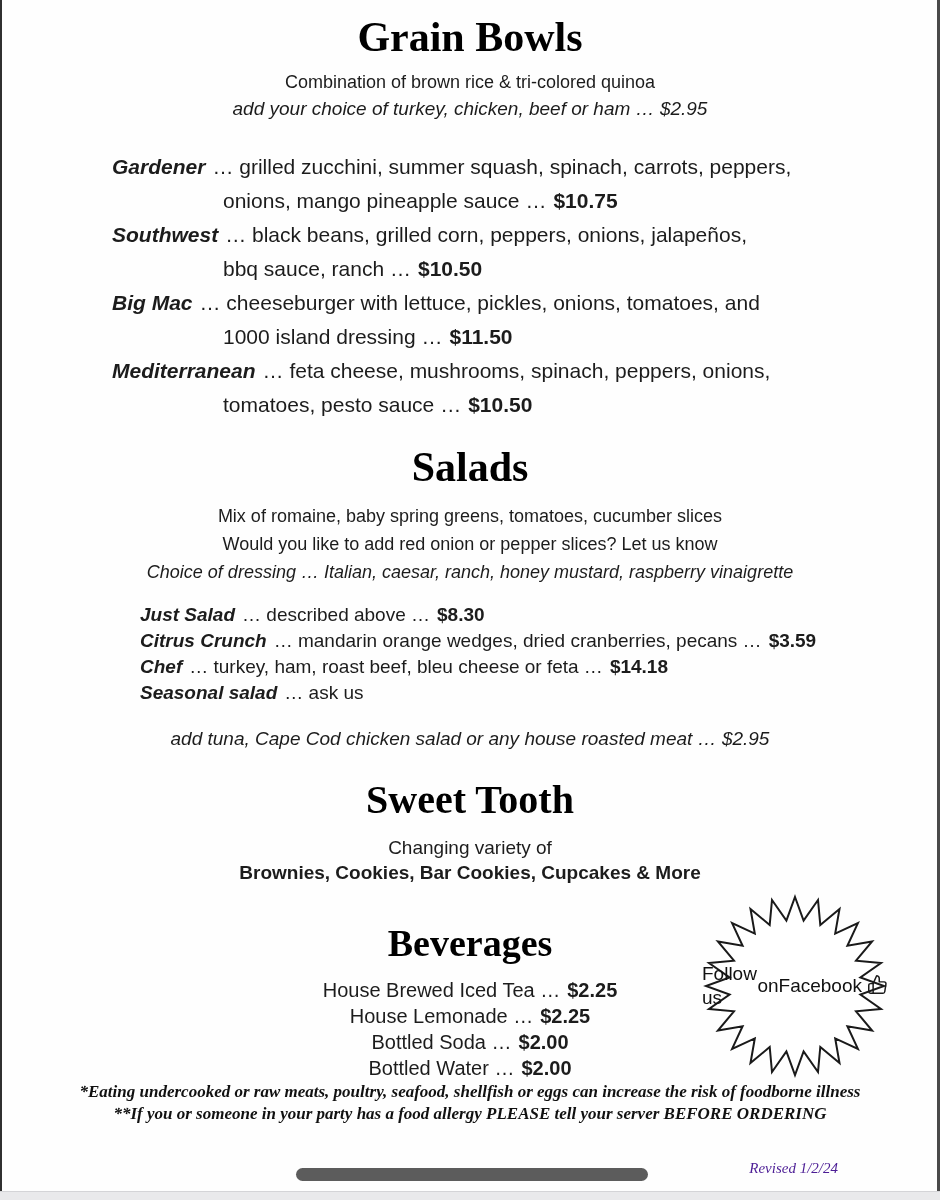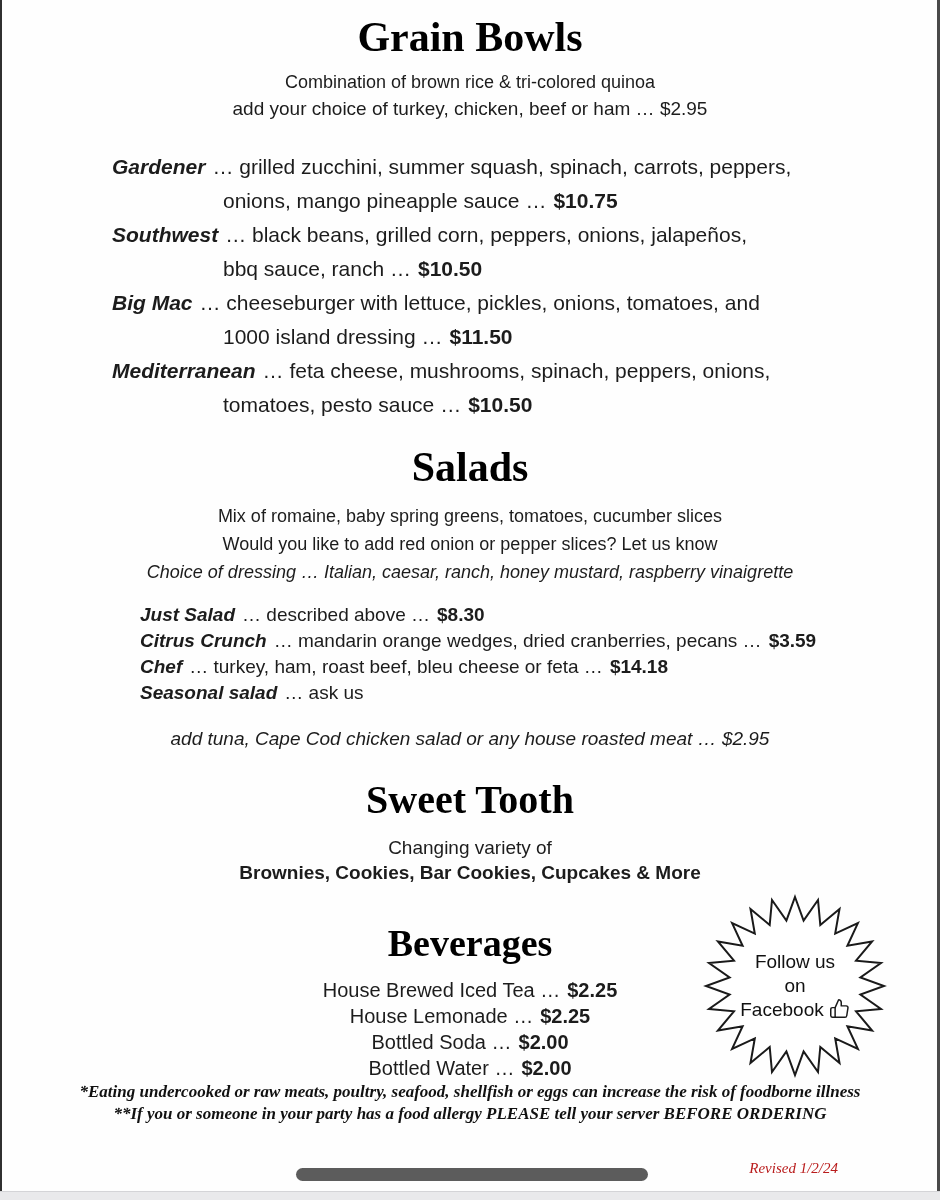--- a/index.html
+++ b/index.html
@@ -22,21 +22,21 @@
     color:#000;
     margin:0;
   }
   .t-grain{font-size:42px;line-height:46px;padding-top:14px;}
   .t-salads{font-size:42px;line-height:46px;margin-top:22px;}
   .t-sweet{font-size:40px;line-height:44px;margin-top:28px;}
   .t-bev{font-size:38px;line-height:42px;margin-top:36px;}
 
   .center{text-align:center;}
   .subtitle{font-size:18px;line-height:20px;margin-top:12px;}
-  .note-italic{font-size:19px;line-height:22px;margin-top:6px;}
+  .note-italic{font-style:italic;font-size:19px;line-height:22px;margin-top:6px;}
 
   .gb-items{margin:30px 0 0 112px;font-size:21px;line-height:34px;}
   .gb-items .l2{padding-left:111px;}
   .nm{font-weight:bold;font-style:italic;margin-right:7px;}
   .pr{font-weight:bold;margin-left:7px;}
 
   .salad-desc{margin-top:12px;font-size:18px;line-height:28px;}
   .salad-desc .italic{font-style:italic;}
   .salad-items{margin:16px 0 0 140px;font-size:19px;line-height:26px;}
   .addon-note{font-style:italic;font-size:19px;line-height:22px;margin-top:22px;text-align:center;}
@@ -45,36 +45,36 @@
   .sweet-line2{font-size:19px;line-height:26px;font-weight:bold;}
 
   .bev-items{margin-top:13px;font-size:20px;line-height:26px;text-align:center;}
 
   .badge{
     position:absolute;left:702px;top:888px;width:186px;height:196px;
   }
   .badge svg.burst{position:absolute;left:0;top:0;}
   .badge-text{
     position:absolute;left:0;top:0;width:186px;height:196px;
-    display:flex;flex-direction:column;align-items:center;justify-content:center;
+    display:flex;align-items:center;justify-content:center;
     font-size:19px;line-height:24px;color:#111;
   }
   .badge-fb{display:flex;align-items:flex-start;gap:5px;}
 
   .footer{text-align:center;
     font-family:"Liberation Serif",serif;font-weight:bold;font-style:italic;
     font-size:17px;line-height:22px;color:#111;}
   .gray-bar{
     position:absolute;left:296px;top:1168px;width:352px;height:13px;
     background:#5c5c5c;border-radius:7px;
   }
   .revised{
     position:absolute;right:102px;top:1158px;
     font-family:"Liberation Serif",serif;font-style:italic;
-    font-size:15px;line-height:20px;color:#b91c1c;
+    font-size:15px;line-height:20px;color:#4c1d95;
   }
 </style>
 </head>
 <body>
 
 <div class="page">
 
   <section>
     <h1 class="sec-title t-grain">Grain Bowls</h1>
     <div class="center subtitle">Combination of brown rice &amp; tri-colored quinoa</div>

